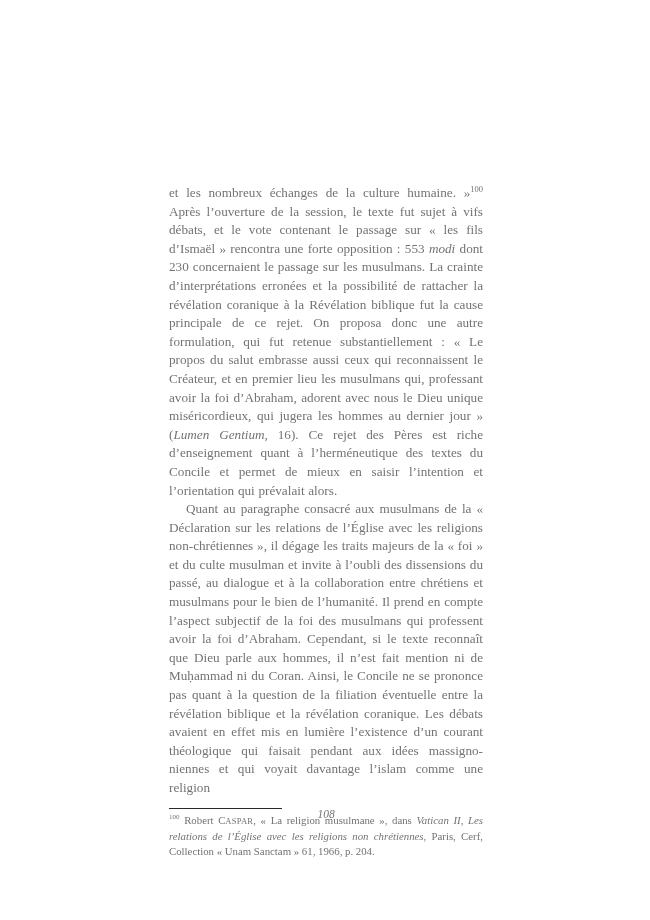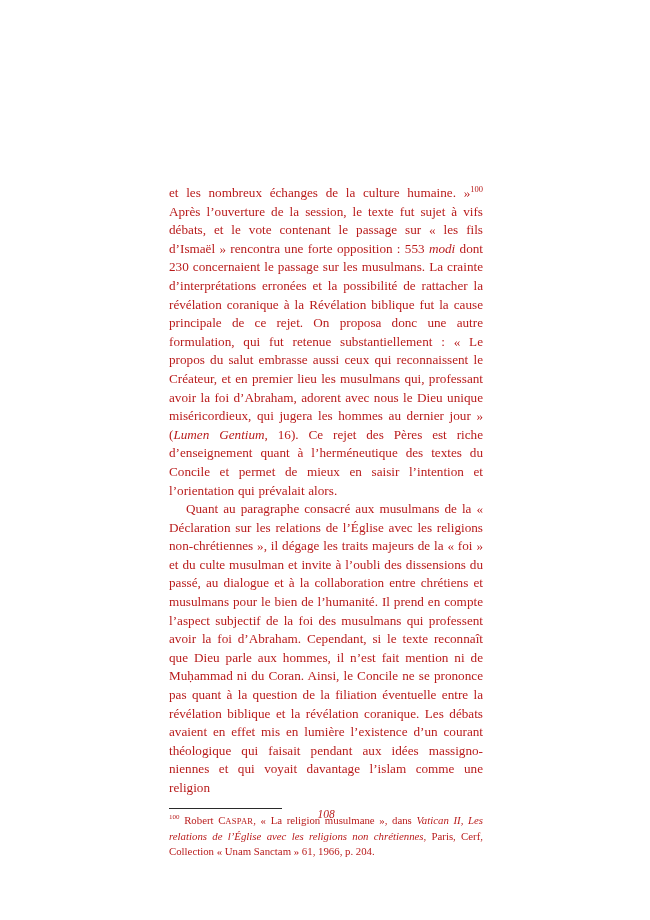--- a/index.html
+++ b/index.html
@@ -6,21 +6,21 @@
     margin: 0;
     padding: 0;
     background: #ffffff;
   }
   .page {
     position: relative;
     width: 650px;
     height: 920px;
     background: #ffffff;
     font-family: "Liberation Serif", serif;
-    color: #b91c1c;
+    color: #737373;
     overflow: hidden;
   }
   .text-block {
     position: absolute;
     left: 169px;
     top: 184px;
     width: 314px;
   }
   .body-par {
     margin: 0;

